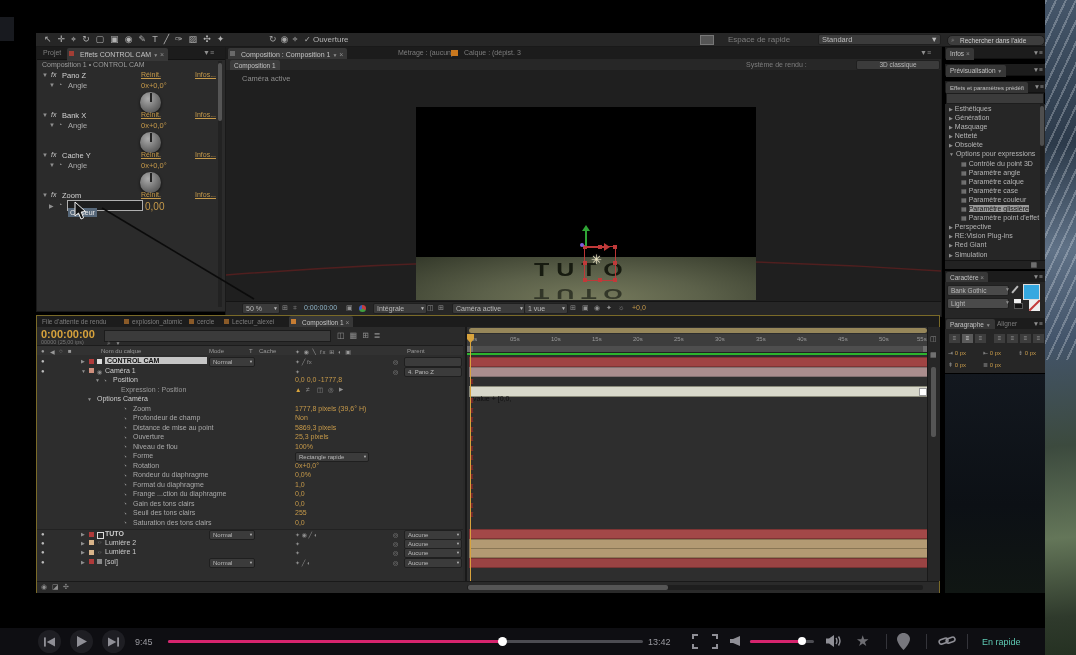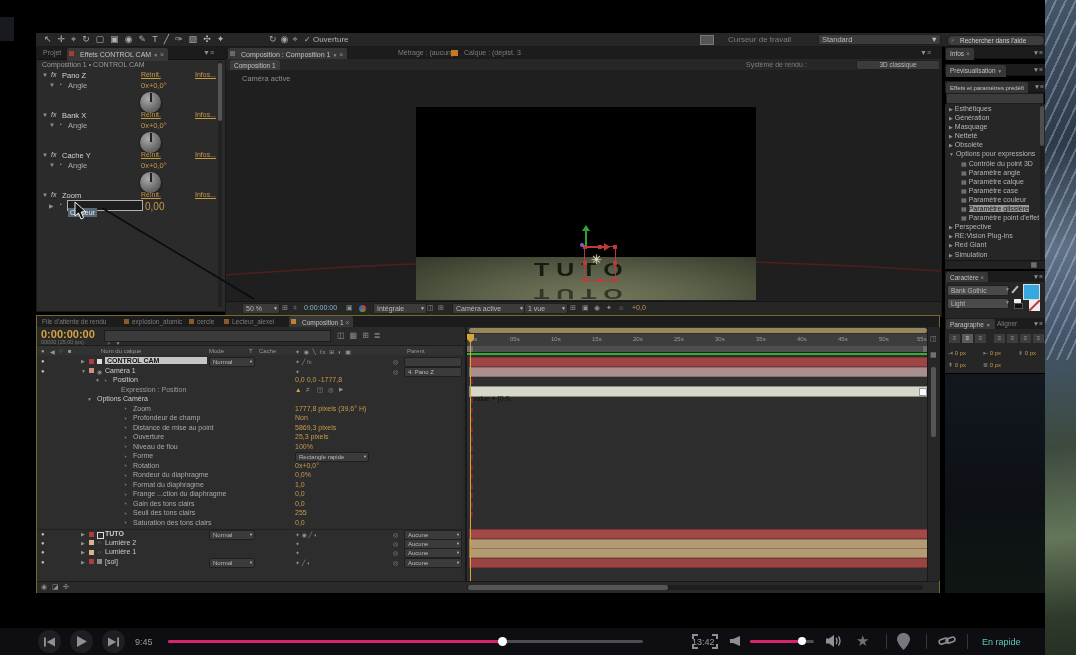--- a/index.html
+++ b/index.html
@@ -49,21 +49,21 @@
     <span>↖</span><span>✛</span><span>⌖</span><span>↻</span><span>▢</span><span>▣</span><span>◉</span><span>✎</span><span>T</span><span>╱</span><span>✑</span><span>▨</span><span>✣</span><span>✦</span>
   </div>
   <div class="abs txt" style="left:233px;top:1px;font-size:9px;letter-spacing:4px;color:#a5a5a5;">
     <span>↻</span><span>◉</span><span>⌖</span>
   </div>
   <div class="abs txt" style="left:268px;top:2px;font-size:8px;color:#b5b5b5;">
     <span>✓</span>
     <span>Ouverture</span>
   </div>
   <span class="abs" style="left:664px;top:2px;width:12px;height:8px;background:#555;border:1px solid #777;"></span>
-  <span class="abs txt dim" style="left:692px;top:2px;font-size:8px;">Curseur de travail</span>
+  <span class="abs txt dim" style="left:692px;top:2px;font-size:8px;">Espace de rapide</span>
   <div class="abs ddl txt" style="left:782px;top:1px;width:115px;height:9px;font-size:7.5px;line-height:9px;">
     <span>Standard</span>
     <span class="abs" style="right:2px;top:0;">▼</span>
   </div>
 </div>
 
 <div class="abs" style="left:947px;top:35px;width:96px;height:9px;background:#3d3d3d;border:1px solid #1c1c1c;border-radius:5px;overflow:hidden;">
   <span class="abs icon" style="left:3px;top:0px;font-size:7px;">⌕</span>
   <span class="abs txt" style="left:12px;top:1px;font-size:6.5px;color:#cfcfcf;">Rechercher dans l'aide</span>
 </div>
@@ -636,21 +636,21 @@
     <svg width="11" height="10" viewBox="0 0 12 10">
           <rect x="10" y="0" width="2" height="10" fill="#8f8f96"></rect>
           <path d="M0,0 L9,5 L0,10 Z" fill="#8f8f96"></path>
         </svg>
       </div>
   <span class="abs txt" style="left:135px;top:9px;font-size:9px;color:#9a9aa0;">9:45</span>
   <div class="abs" style="left:168px;top:12px;width:475px;height:2.5px;background:#4c4c52;border-radius:2px;">
     <div style="position:absolute;left:0;top:0;width:334px;height:2.5px;background:#d6246e;border-radius:2px;"></div>
     <div style="position:absolute;left:330px;top:-3.5px;width:9px;height:9px;border-radius:50%;background:#fff;"></div>
   </div>
-  <span class="abs txt" style="left:648px;top:9px;font-size:9px;color:#9a9aa0;margin-left:44px;">13:42</span>
+  <span class="abs txt" style="left:648px;top:9px;font-size:9px;color:#9a9aa0;">13:42</span>
   <div class="abs" style="left:692px;top:6px;">
     <svg width="26" height="15" viewBox="0 0 26 15" fill="none" stroke="#8f8f96" stroke-width="2">
       <path d="M1,5 L1,1 L6,1"></path>
           <path d="M20,1 L25,1 L25,5"></path>
           <path d="M25,10 L25,14 L20,14"></path>
           <path d="M6,14 L1,14 L1,10"></path>
         </svg>
       </div>
   <div class="abs" style="left:730px;top:8px;">
     <svg width="10" height="10" viewBox="0 0 10 10">

